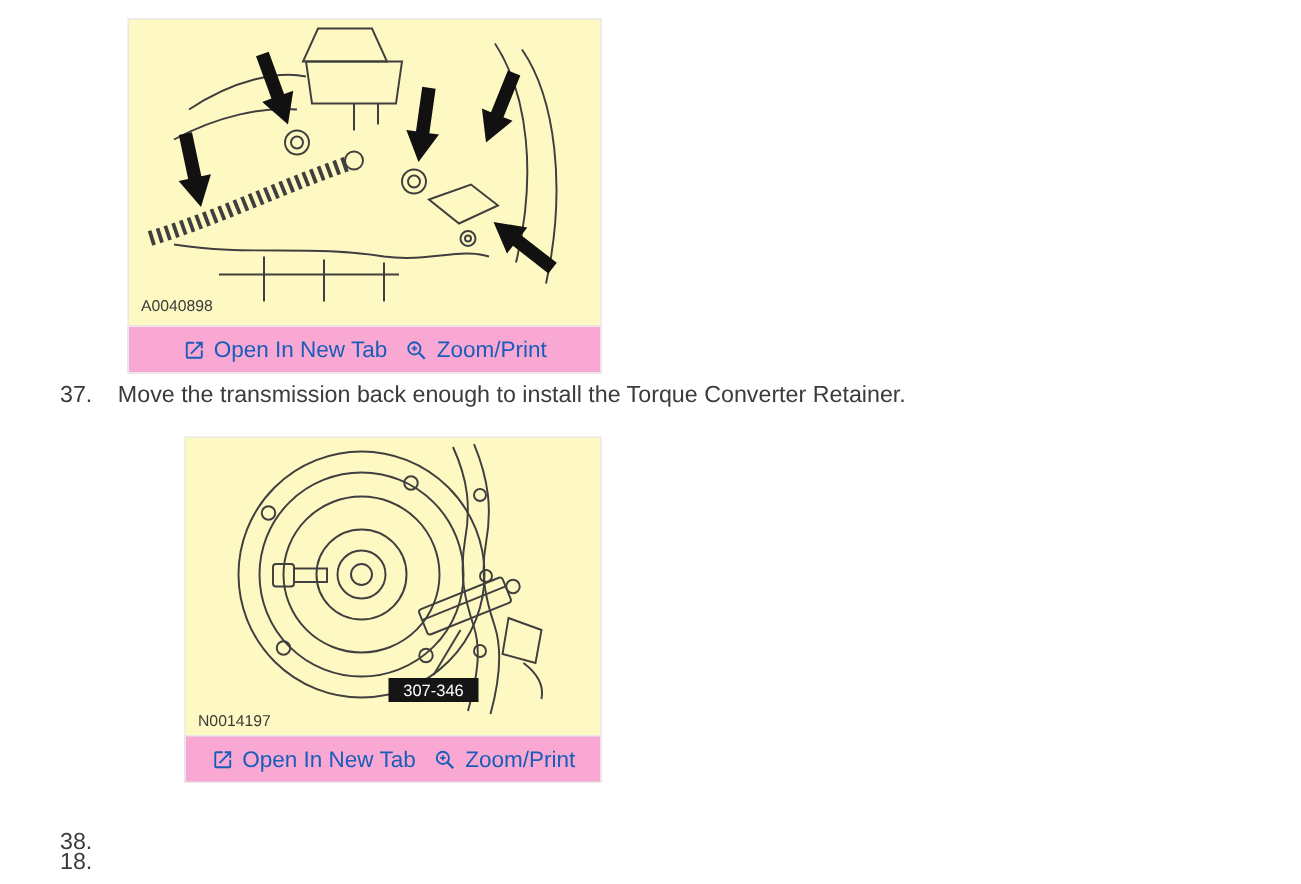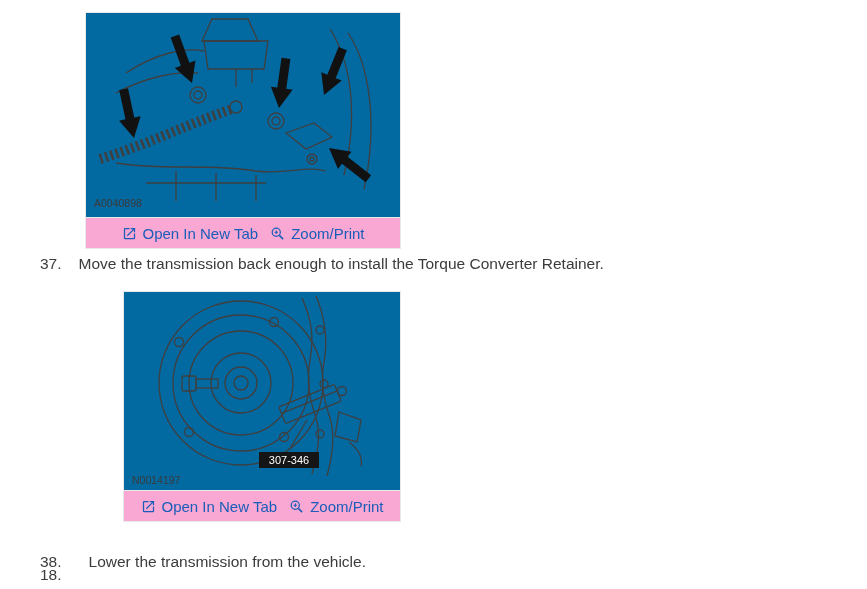--- a/index.html
+++ b/index.html
@@ -8,21 +8,21 @@
     background: #ffffff;
     font-family: "Liberation Sans", sans-serif;
     position: relative;
     overflow: hidden;
   }
   .figure { position: absolute; left: 85px; width: 316px; }
   #fig1 { top: 12px; }
   #fig2 { top: 291px; padding-left: 38px; }
   .fig-image {
     width: 100%;
-    background: #0369a1;
+    background: #fef9c3;
     border: 1px solid #e9e9e9;
     border-bottom: none;
   }
   .fig-image svg { display: block; }
   .fig-toolbar {
     width: 100%;
     height: 32px;
     background: #f9a8d4;
     border: 1px solid #e9e9e9;
     display: flex;
@@ -179,18 +179,17 @@
         <line x1="15" y1="15" x2="21" y2="21" stroke="currentColor" stroke-width="2.4"></line>
         <path d="M10,7.2 v5.6 M7.2,10 h5.6" stroke="currentColor" stroke-width="1.8" fill="none"></path>
       </svg>
       <span class="tb-label">Zoom/Print</span>
     </a>
   </div>
 </div>
 
 <div class="step" id="step38">
   <span class="step-num">38.</span>
-  <span class="step-text">Lower the transmission from the vehicle.</span>
 </div>
 
 <div class="step" id="step39">
   <span class="step-num">18.</span>
 </div>
 
 </body></html>

